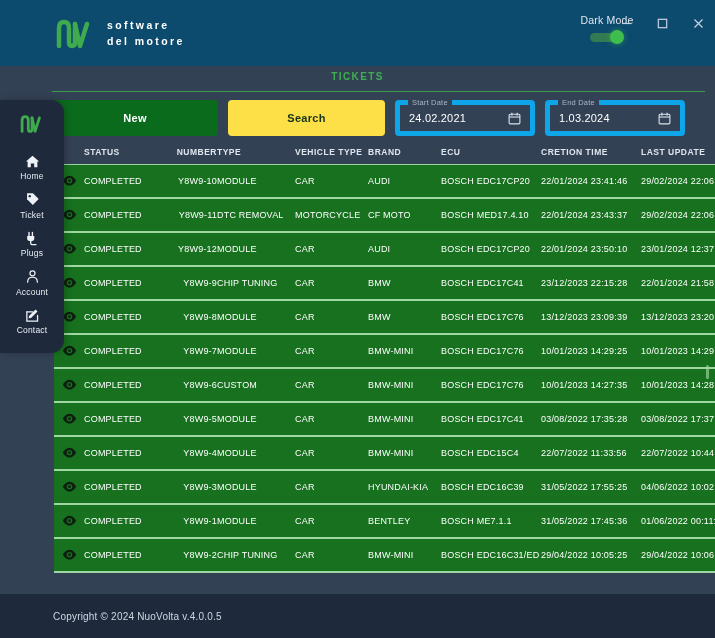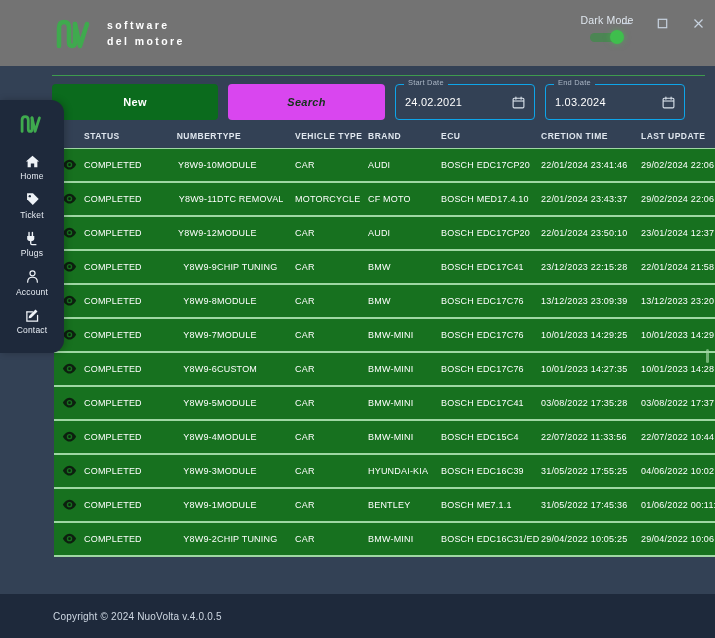--- a/index.html
+++ b/index.html
@@ -15,21 +15,21 @@
     background: #334155;
     display: flex;
     flex-direction: column;
   }
 
   
   .titlebar {
     position: relative;
     height: 66px;
     flex: 0 0 66px;
-    background: #737373;
+    background: #0c4a6e;
   }
   .brand {
     position: absolute;
     left: 54px; top: 18px;
     display: flex;
     align-items: center;
     gap: 11px;
   }
   .brand-mark {
     width: 42px; height: 32px;
@@ -182,30 +182,29 @@
     letter-spacing: .3px;
     cursor: pointer;
   }
   .btn-new {
     flex: 0 0 166px;
     background: #0b6b1d;
     color: #ffffff;
   }
   .btn-search {
     flex: 0 0 157px;
-    background: #d946ef;
+    background: #fde047;
     color: #14331a;
-    font-style: italic;
   }
 
   .field {
     position: relative;
     flex: 0 0 140px;
     height: 36px;
-    border: 1px solid #0ea5e9;
+    border: 5px solid #0ea5e9;
     border-radius: 4px;
     display: flex;
     align-items: center;
     padding: 0 9px;
   }
   .field-legend {
     position: absolute;
     top: -6px; left: 8px;
     padding: 0 4px;
     background: #334155;
@@ -402,20 +401,21 @@
           <path d="M2 4.2 L8 4.2" fill="none" stroke="currentColor" stroke-width="1.35" stroke-linecap="round"></path>
           <path d="M6.4 10.6 L13.3 3.7 L11.2 1.6 L4.3 8.5 L3.9 11 Z" fill="currentColor"></path>
         </svg>
       </span>
       <span class="nav-label">Contact</span>
     </div>
   </div>
 
   <div class="content">
 
+    <div class="section-title">TICKETS</div>
     <div class="divider"></div>
 
     <div class="toolbar">
       <button class="btn btn-new">New</button>
       <button class="btn btn-search">Search</button>
 
       <div class="field">
         <span class="field-legend">Start Date</span>
         <span class="field-value">24.02.2021</span>
         <span class="cal-icon">

